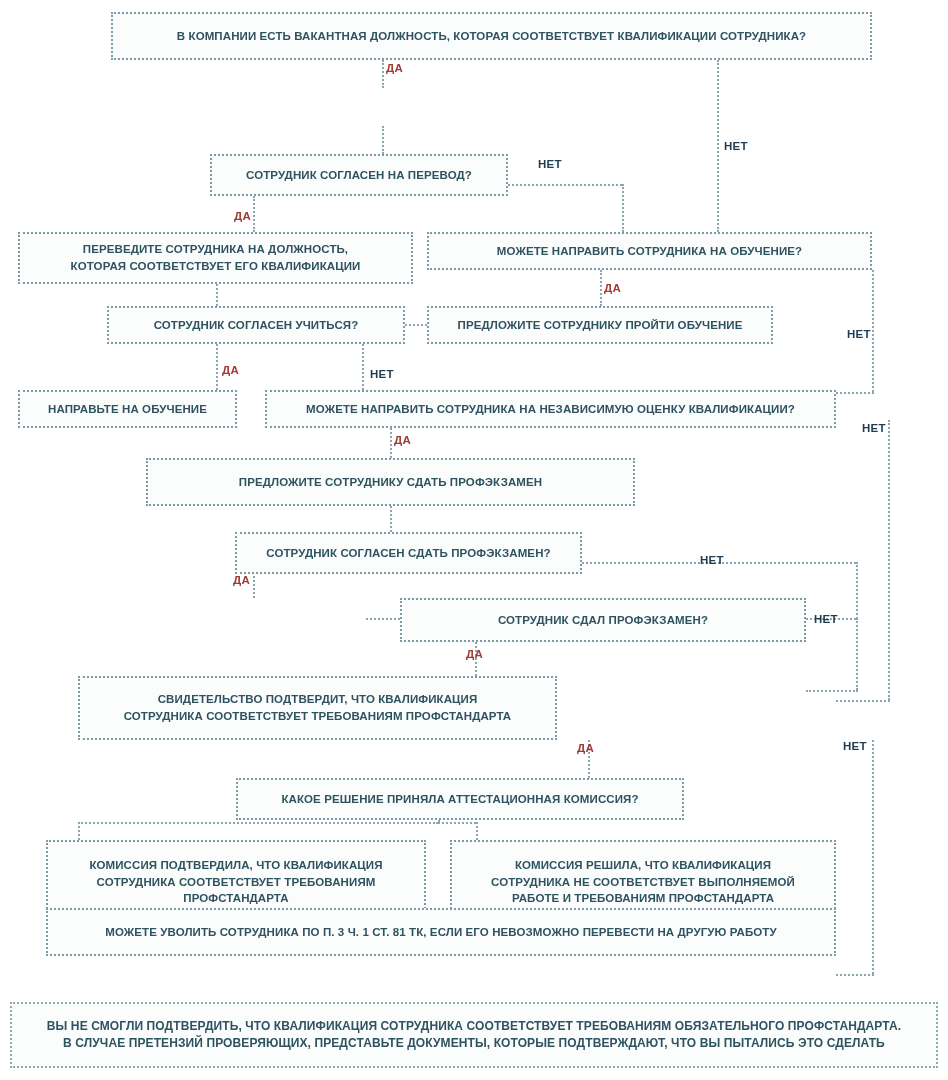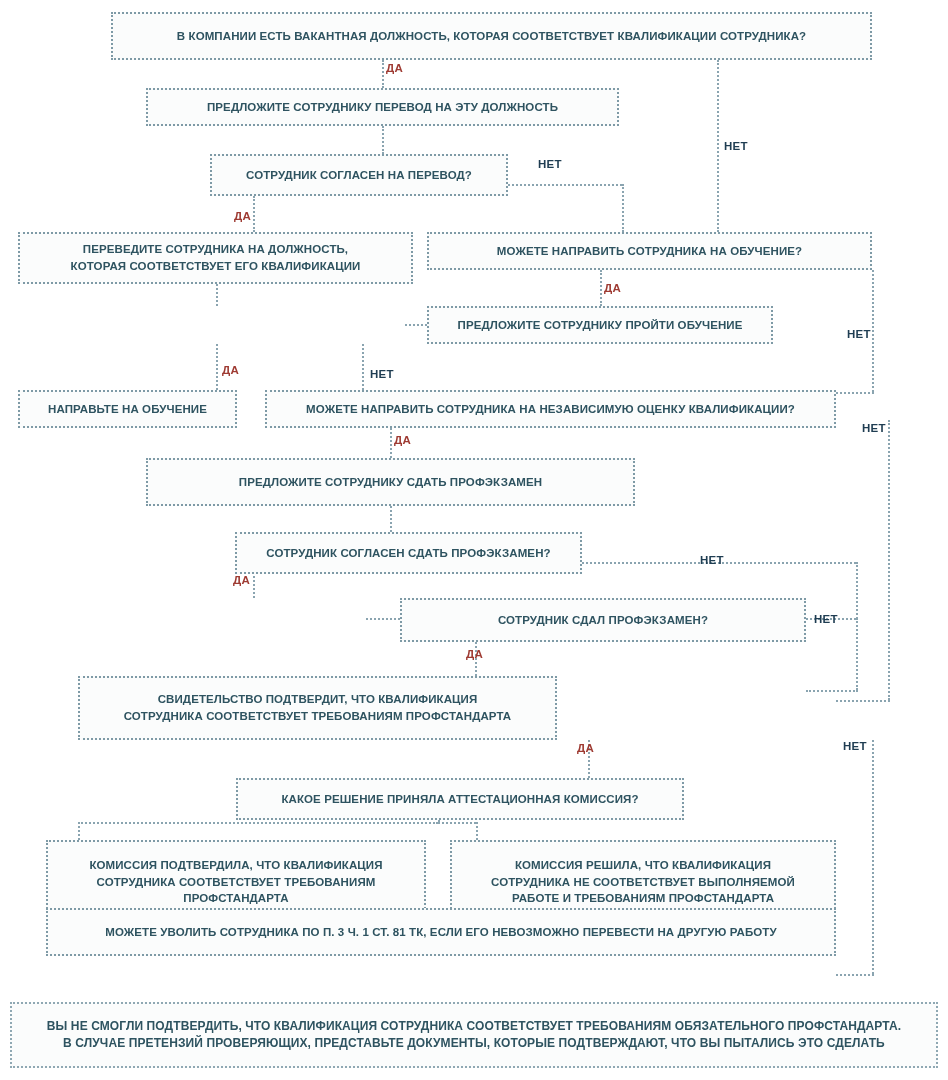--- a/index.html
+++ b/index.html
@@ -129,37 +129,37 @@
   <div class="conn v" style="left:476px; top:822px; height:18px;"></div>
 
   <div class="conn v" style="left:630px; top:924px; height:20px;"></div>
 
   <div class="conn h" style="left:836px; top:974px; width:38px;"></div>
 
   <div class="node" style="left:111px; top:12px; width:761px; height:48px;">
     <span class="txt">В КОМПАНИИ ЕСТЬ ВАКАНТНАЯ ДОЛЖНОСТЬ, КОТОРАЯ СООТВЕТСТВУЕТ КВАЛИФИКАЦИИ СОТРУДНИКА?</span>
   </div>
 
-  <div class="node" style="left:146px; top:88px; width:473px; height:38px;">
-    <span class="txt">ПРЕДЛОЖИТЕ СОТРУДНИКУ ПЕРЕВОД НА ЭТУ ДОЛЖНОСТЬ</span>
-  </div>
 
   <div class="node" style="left:210px; top:154px; width:298px; height:42px;">
     <span class="txt">СОТРУДНИК СОГЛАСЕН НА ПЕРЕВОД?</span>
   </div>
 
   <div class="node" style="left:18px; top:232px; width:395px; height:52px;">
     <span class="txt">ПЕРЕВЕДИТЕ СОТРУДНИКА НА ДОЛЖНОСТЬ,
 КОТОРАЯ СООТВЕТСТВУЕТ ЕГО КВАЛИФИКАЦИИ</span>
   </div>
 
   <div class="node" style="left:427px; top:232px; width:445px; height:38px;">
     <span class="txt">МОЖЕТЕ НАПРАВИТЬ СОТРУДНИКА НА ОБУЧЕНИЕ?</span>
   </div>
 
+  <div class="node" style="left:107px; top:306px; width:298px; height:38px;">
+    <span class="txt">СОТРУДНИК СОГЛАСЕН УЧИТЬСЯ?</span>
+  </div>
 
   <div class="node" style="left:427px; top:306px; width:346px; height:38px;text-align:center;">
     <span class="txt">ПРЕДЛОЖИТЕ СОТРУДНИКУ ПРОЙТИ ОБУЧЕНИЕ</span>
   </div>
 
   <div class="node" style="left:18px; top:390px; width:219px; height:38px;">
     <span class="txt">НАПРАВЬТЕ НА ОБУЧЕНИЕ</span>
   </div>
 
   <div class="node" style="left:265px; top:390px; width:571px; height:38px;">

